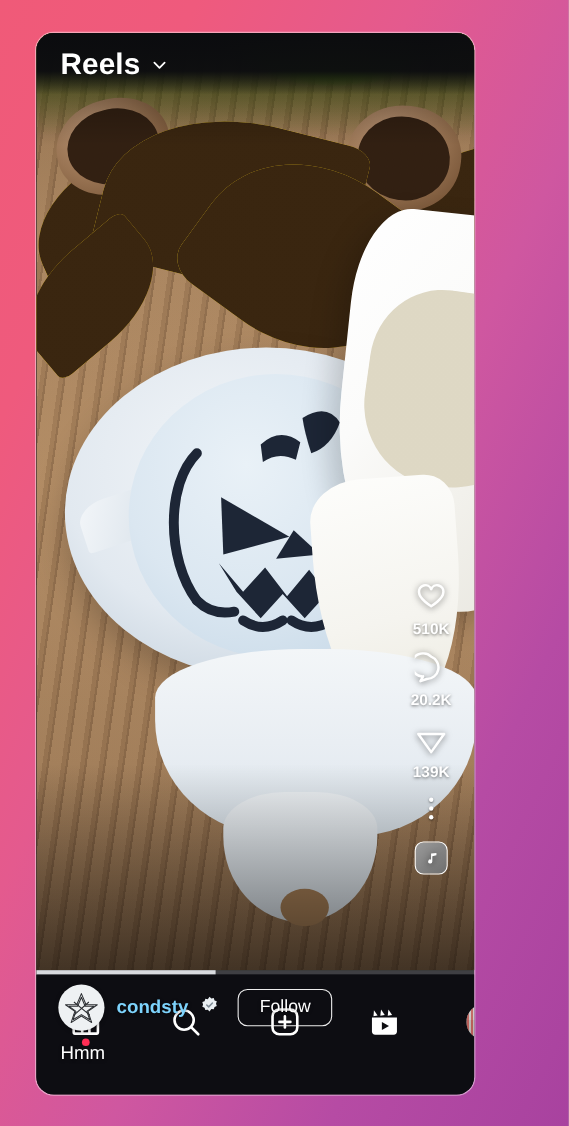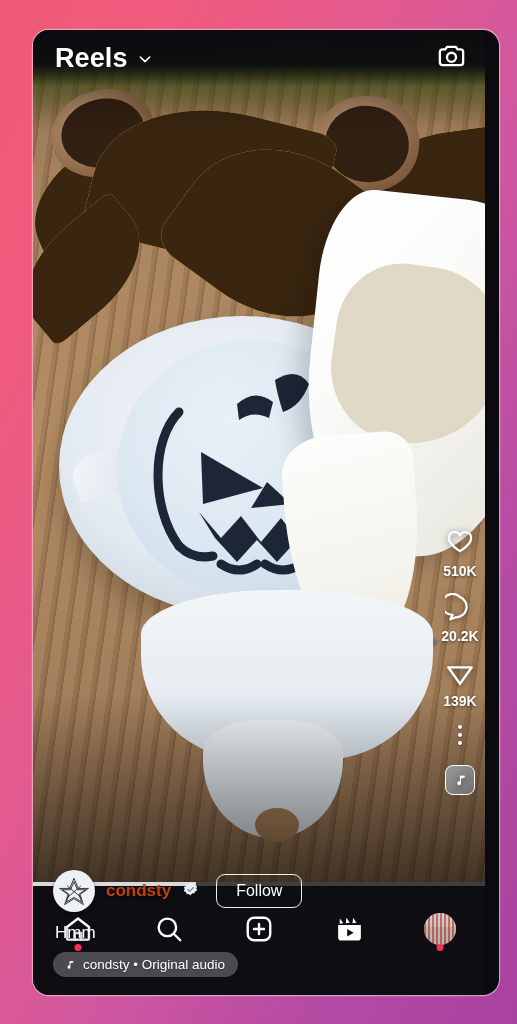--- a/index.html
+++ b/index.html
@@ -17,21 +17,21 @@
         #cf57a0 58%,
         #b64ba4 78%,
         #a8429f 100%);
     position:relative;
   }
 
   
   #phone {
     position:absolute;
     left:33px; top:30px;
-    width:466px; height:965px;
+    width:398px; height:965px;
     border-radius:16px;
     background:#0a0a0f;
     overflow:hidden;
     box-shadow:0 0 0 1.2px rgba(255,255,255,.45);
   }
 
   
   #stage {
     position:absolute;
     left:0; top:0; width:452px; height:852px;
@@ -246,21 +246,21 @@
     padding:0 0 18px 20px; z-index:8;
   }
   .userrow{ display:flex; align-items:center; gap:11px; }
   .avatar{
     width:42px; height:42px; border-radius:50%;
     background:#eef1f3; position:relative; overflow:hidden;
     box-shadow:0 1px 4px rgba(0,0,0,.35);
     display:flex; align-items:center; justify-content:center;
   }
   .uname{
-    color:#c2410c; font-size:17px; font-weight:600;
+    color:#7dd3fc; font-size:17px; font-weight:600;
     text-shadow:0 1px 3px rgba(0,0,0,.55);
   }
   .verified{ display:block; }
   .follow{
     margin-left:6px;
     border:1.4px solid rgba(255,255,255,.92);
     color:#fff; background:transparent;
     border-radius:9px; padding:7px 19px;
     font-size:16px; font-family:"Liberation Sans", sans-serif;
     text-shadow:0 1px 3px rgba(0,0,0,.45);
@@ -443,26 +443,20 @@
         <svg width="17" height="17" viewBox="0 0 24 24">
           <path fill="#e9eef2" d="M12 1.6l2.3 2.1 3.1-.4 1 3 2.9 1.2-1 3 1 3-2.9 1.2-1 3-3.1-.4L12 20.4l-2.3-2.1-3.1.4-1-3-2.9-1.2 1-3-1-3 2.9-1.2 1-3 3.1.4z"></path>
           <path fill="none" stroke="#7f8b96" stroke-width="1.9" stroke-linecap="round" stroke-linejoin="round" d="M8.4 12.1l2.5 2.5 4.8-5"></path>
         </svg>
       </span>
       <button class="follow">Follow</button>
     </div>
 
     <div class="caption">Hmm</div>
 
-    <div class="audiopill">
-      <svg width="12" height="12" viewBox="0 0 24 24" fill="#ffffff">
-        <path d="M11 4.5v9.1a3 3 0 1 0 1.8 2.7V8.6l6-1.4V4z"></path>
-      </svg>
-      <span>condsty • Original audio</span>
-    </div>
   </div>
 
   <div class="progress">
     <div class="fill" style="width: 36%;"></div>
   </div>
 
   <div class="nav">
 
     <div class="navbtn">
       <svg width="30" height="30" viewBox="0 0 24 24" fill="none" stroke="#ffffff" stroke-width="1.9" stroke-linecap="round" stroke-linejoin="round">

